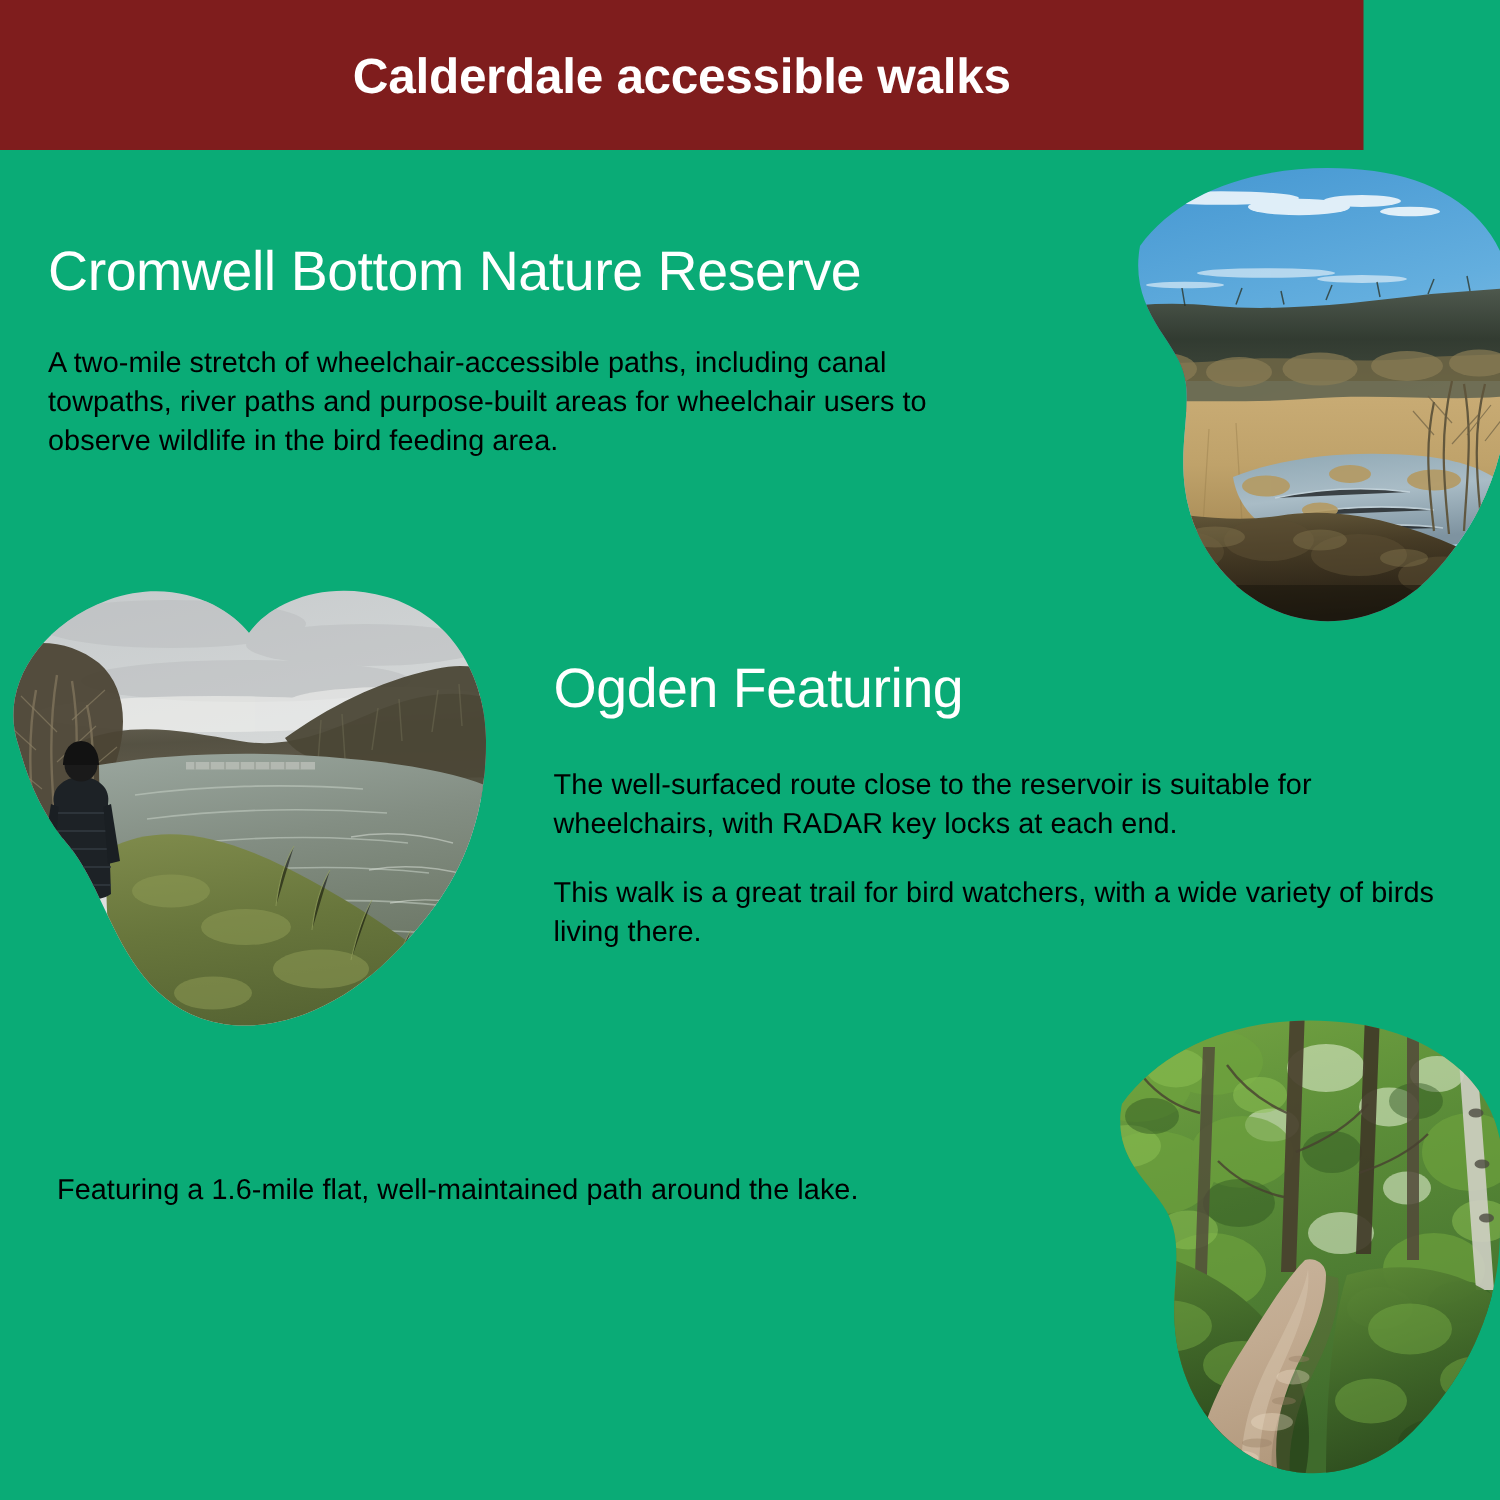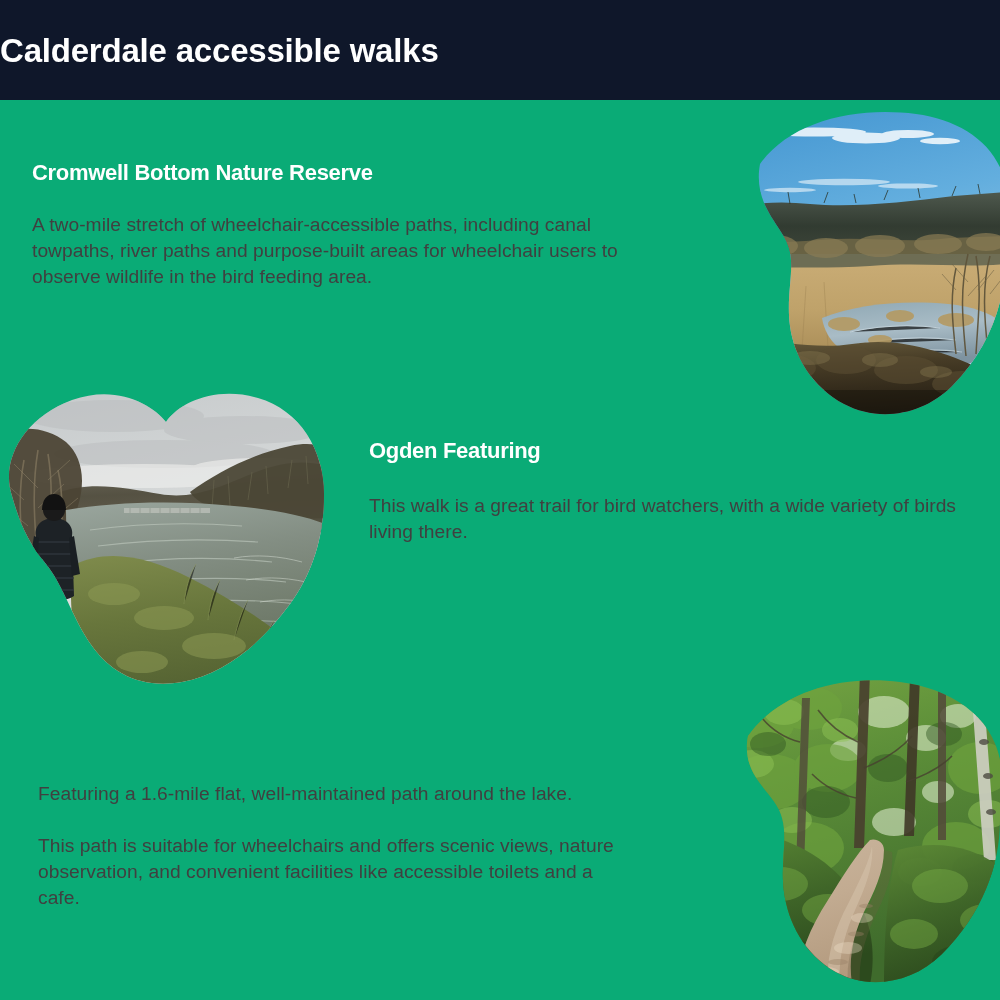--- a/index.html
+++ b/index.html
@@ -7,47 +7,47 @@
   body {
     background:#0aab76;
     font-family:"Liberation Sans", sans-serif;
     position:relative;
     overflow:hidden;
     color:#ffffff;
   }
 
   
   .header {
-    position:absolute; left:0; top:0; width:1000px; height:100px;
-    background:#0f172a;
-    display:flex; align-items:center; 
+    position:absolute; left:0; top:0; width:909px; height:100px;
+    background:#7f1d1d;
+    display:flex; align-items:center; justify-content:center;
   }
   .header-title {
     font-size:33px; font-weight:bold; color:#ffffff;
     letter-spacing:-0.2px; line-height:1;
   }
 
   
   .section { position:absolute; }
   .sec-title {
-    font-size:22px; font-weight:bold; color:#ffffff;
+    font-size:37px; font-weight:normal; color:#ffffff;
     letter-spacing:-0.3px; line-height:1.15;
   }
   .sec-body {
-    font-size:19.2px; font-weight:normal; color:#404040;
+    font-size:19.2px; font-weight:normal; color:#000000;
     line-height:26px; letter-spacing:0.05px;
   }
   .sec-body + .sec-body { margin-top:26px; }
 
   #section-cromwell { left:32px; top:160px; width:600px; }
   #section-cromwell .sec-body { margin-top:27px; }
 
   #section-ogden { left:369px; top:438px; width:600px; }
   #section-ogden .sec-body { margin-top:30px; }
-  #section-ogden .sec-body + .sec-body { margin-top:38px;text-align:center; }
+  #section-ogden .sec-body + .sec-body { margin-top:20px; }
 
   #section-shibden { left:38px; top:737px; width:600px; }
   #section-shibden .sec-body { margin-top:44px; }
   #section-shibden .sec-body + .sec-body { margin-top:26px; }
 
   
   .photo { position:absolute; }
   .photo svg { display:block; }
   #photo-cromwell { left:694px; top:104px; width:312px; height:312px; }
   #photo-ogden    { left:-6px;  top:368px; width:340px; height:322px; }
@@ -460,19 +460,19 @@
   </svg>
 </div>
 
 <div class="section" id="section-cromwell">
   <h2 class="sec-title">Cromwell Bottom Nature Reserve</h2>
   <p class="sec-body">A two-mile stretch of wheelchair-accessible paths, including canal towpaths, river paths and purpose-built areas for wheelchair users to observe wildlife in the bird feeding area.</p>
 </div>
 
 <div class="section" id="section-ogden">
   <h2 class="sec-title">Ogden Featuring</h2>
+  <p class="sec-body">The well-surfaced route close to the reservoir is suitable for wheelchairs, with RADAR key locks at each end.</p>
   <p class="sec-body">This walk is a great trail for bird watchers, with a wide variety of birds living there.</p>
 </div>
 
 <div class="section" id="section-shibden">
   <p class="sec-body">Featuring a 1.6-mile flat, well-maintained path around the lake.</p>
-  <p class="sec-body">This path is suitable for wheelchairs and offers scenic views, nature observation, and convenient facilities like accessible toilets and a cafe.</p>
 </div>
 
 </body></html>

